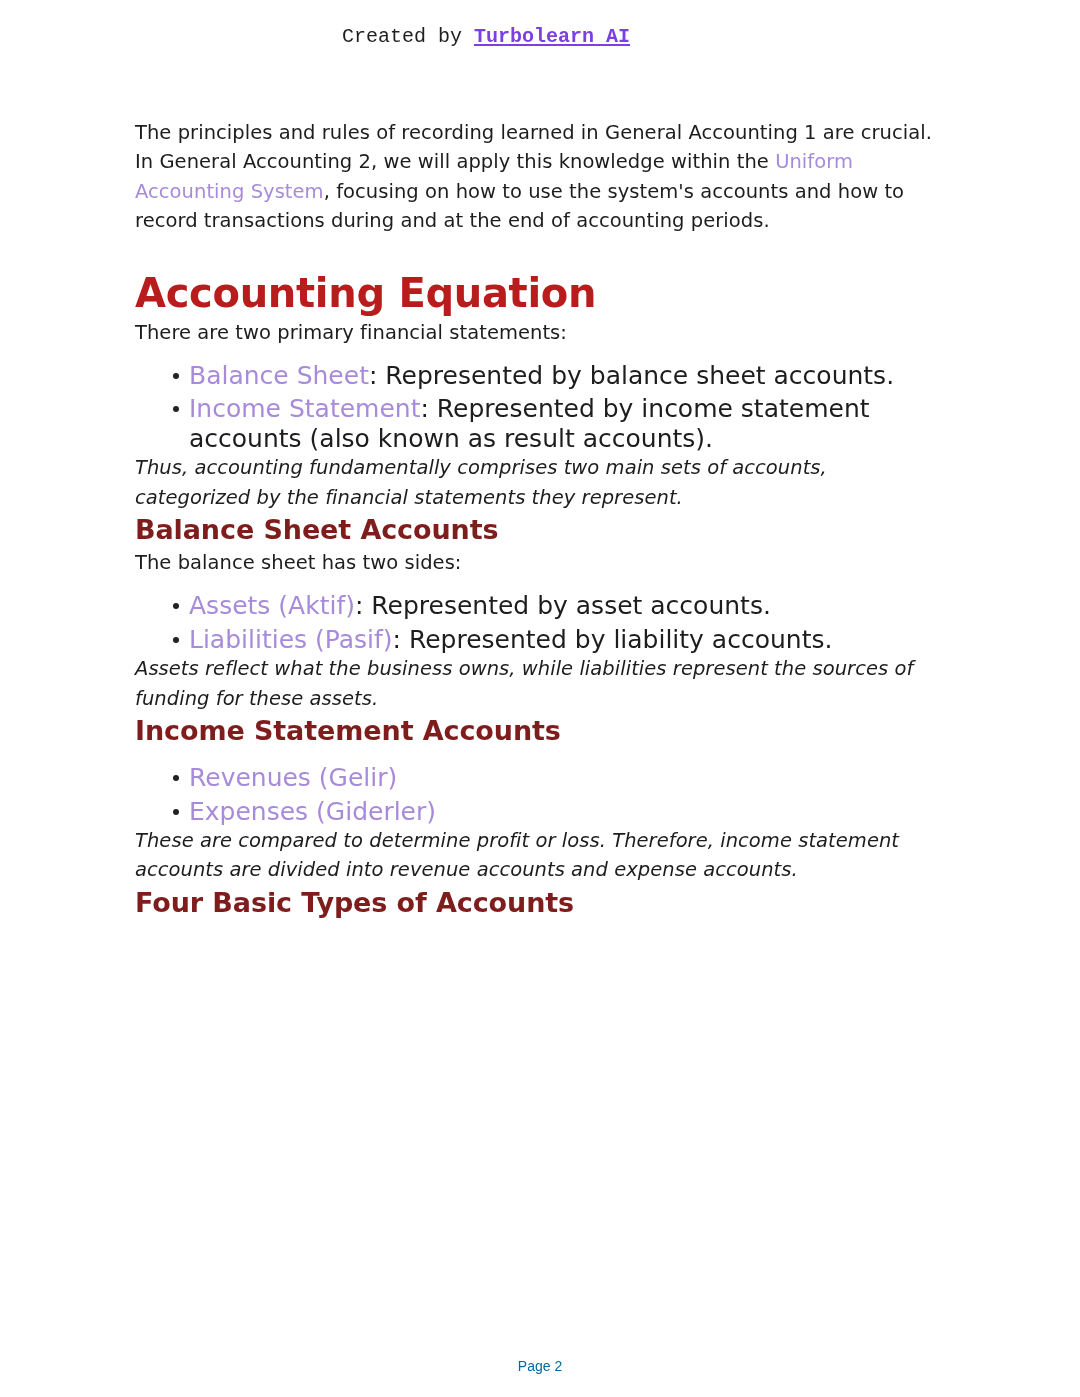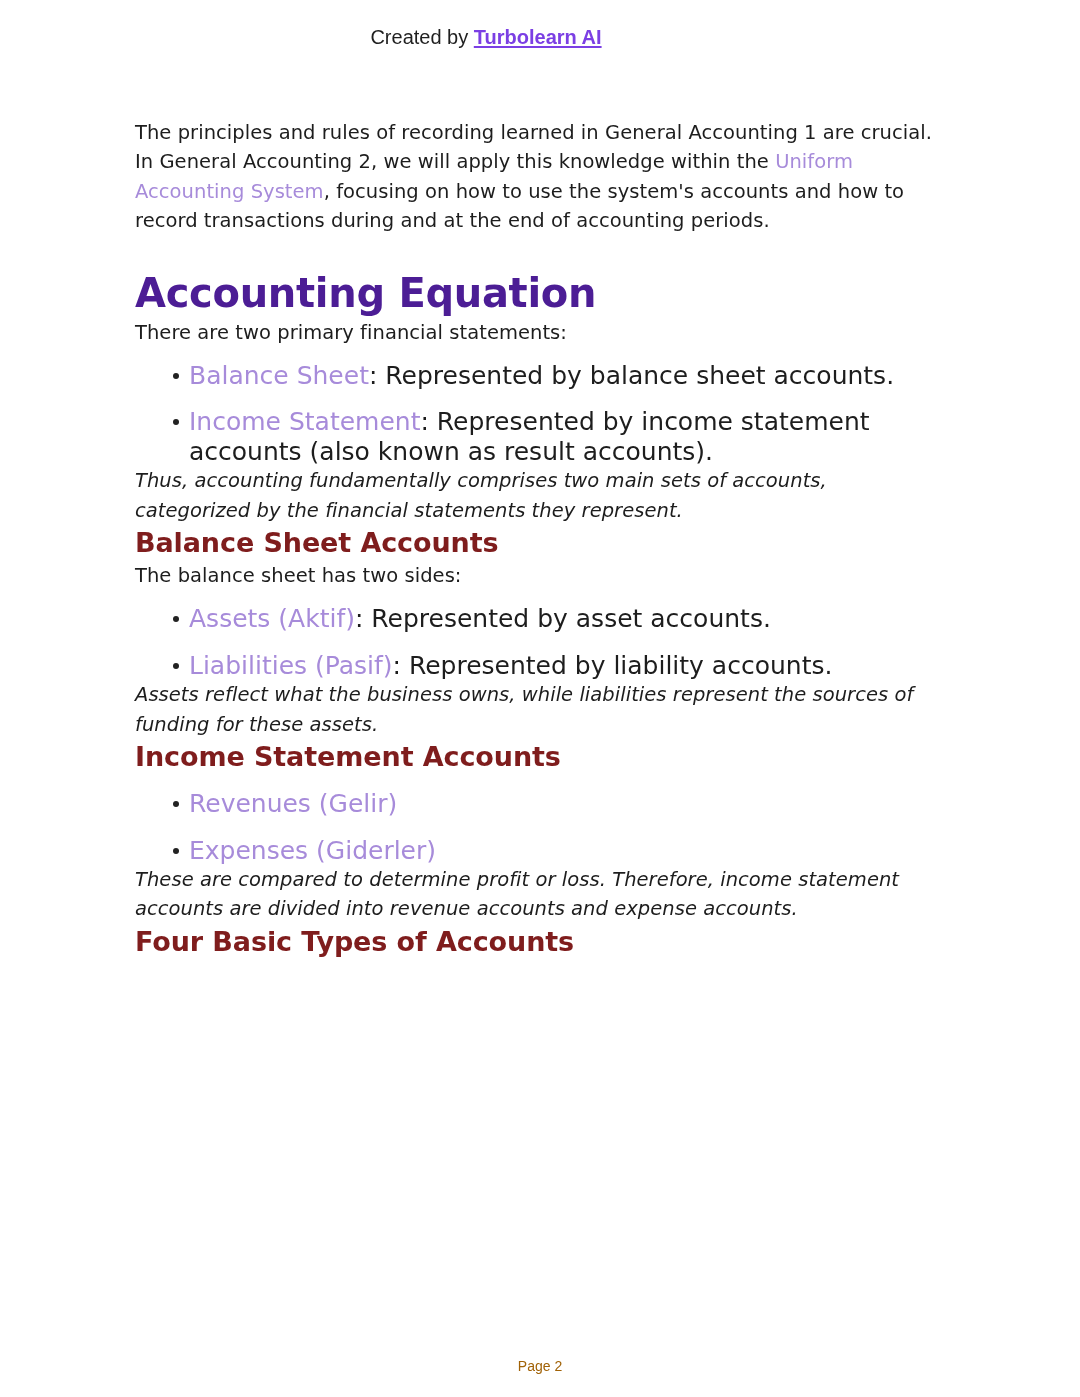--- a/index.html
+++ b/index.html
@@ -26,21 +26,21 @@
   
   .doc-header {
     position: absolute;
     top: 24px;
     left: 0;
     width: 972px;
     text-align: center;
     font-size: 20px;
     line-height: 26px;
     color: #1f1f1f;
-    font-family: Liberation Sans, sans-serif;
+    font-family: Liberation Mono, monospace;
   }
   .doc-header .brand-link {
     color: #7b3fe4;
     font-weight: bold;
     text-decoration: underline;
     text-underline-offset: 2px;
   }
 
   
   .content {
@@ -60,21 +60,21 @@
 
   .accent {
     color: #a78bda;
   }
 
   h1.h1 {
     margin: 32px 0 0 0;
     font-size: 40px;
     line-height: 50px;
     font-weight: bold;
-    color: #4c1d95;
+    color: #b91c1c;
     letter-spacing: -0.3px;
   }
 
   h2.h2 {
     margin: 0;
     font-size: 27px;
     line-height: 36px;
     font-weight: bold;
     color: #7f1d1d;
     letter-spacing: -0.1px;
@@ -87,21 +87,21 @@
   }
   ul.bullets > li {
     position: relative;
     font-size: 25px;
     line-height: 29.4px;
     color: #1d1d1d;
     margin: 0 0 0 0;
     padding: 0 0 0 16px;
   }
   ul.bullets > li + li {
-    margin-top: 17px;
+    margin-top: 4px;
   }
   ul.bullets > li::before {
     content: "";
     position: absolute;
     left: 0;
     top: 12px;
     width: 6px;
     height: 6px;
     border-radius: 50%;
     background: #222222;
@@ -114,21 +114,21 @@
 
   
   .doc-footer {
     position: absolute;
     bottom: 22px;
     left: 0;
     width: 1080px;
     text-align: center;
     font-size: 14px;
     line-height: 18px;
-    color: #a16207;
+    color: #0369a1;
     font-family: "Liberation Sans", sans-serif;
   }
 </style>
 </head>
 <body>
 
 <div class="page">
 
   <div class="doc-header">
     <span>Created by </span><a class="brand-link" href="#">Turbolearn AI</a>

